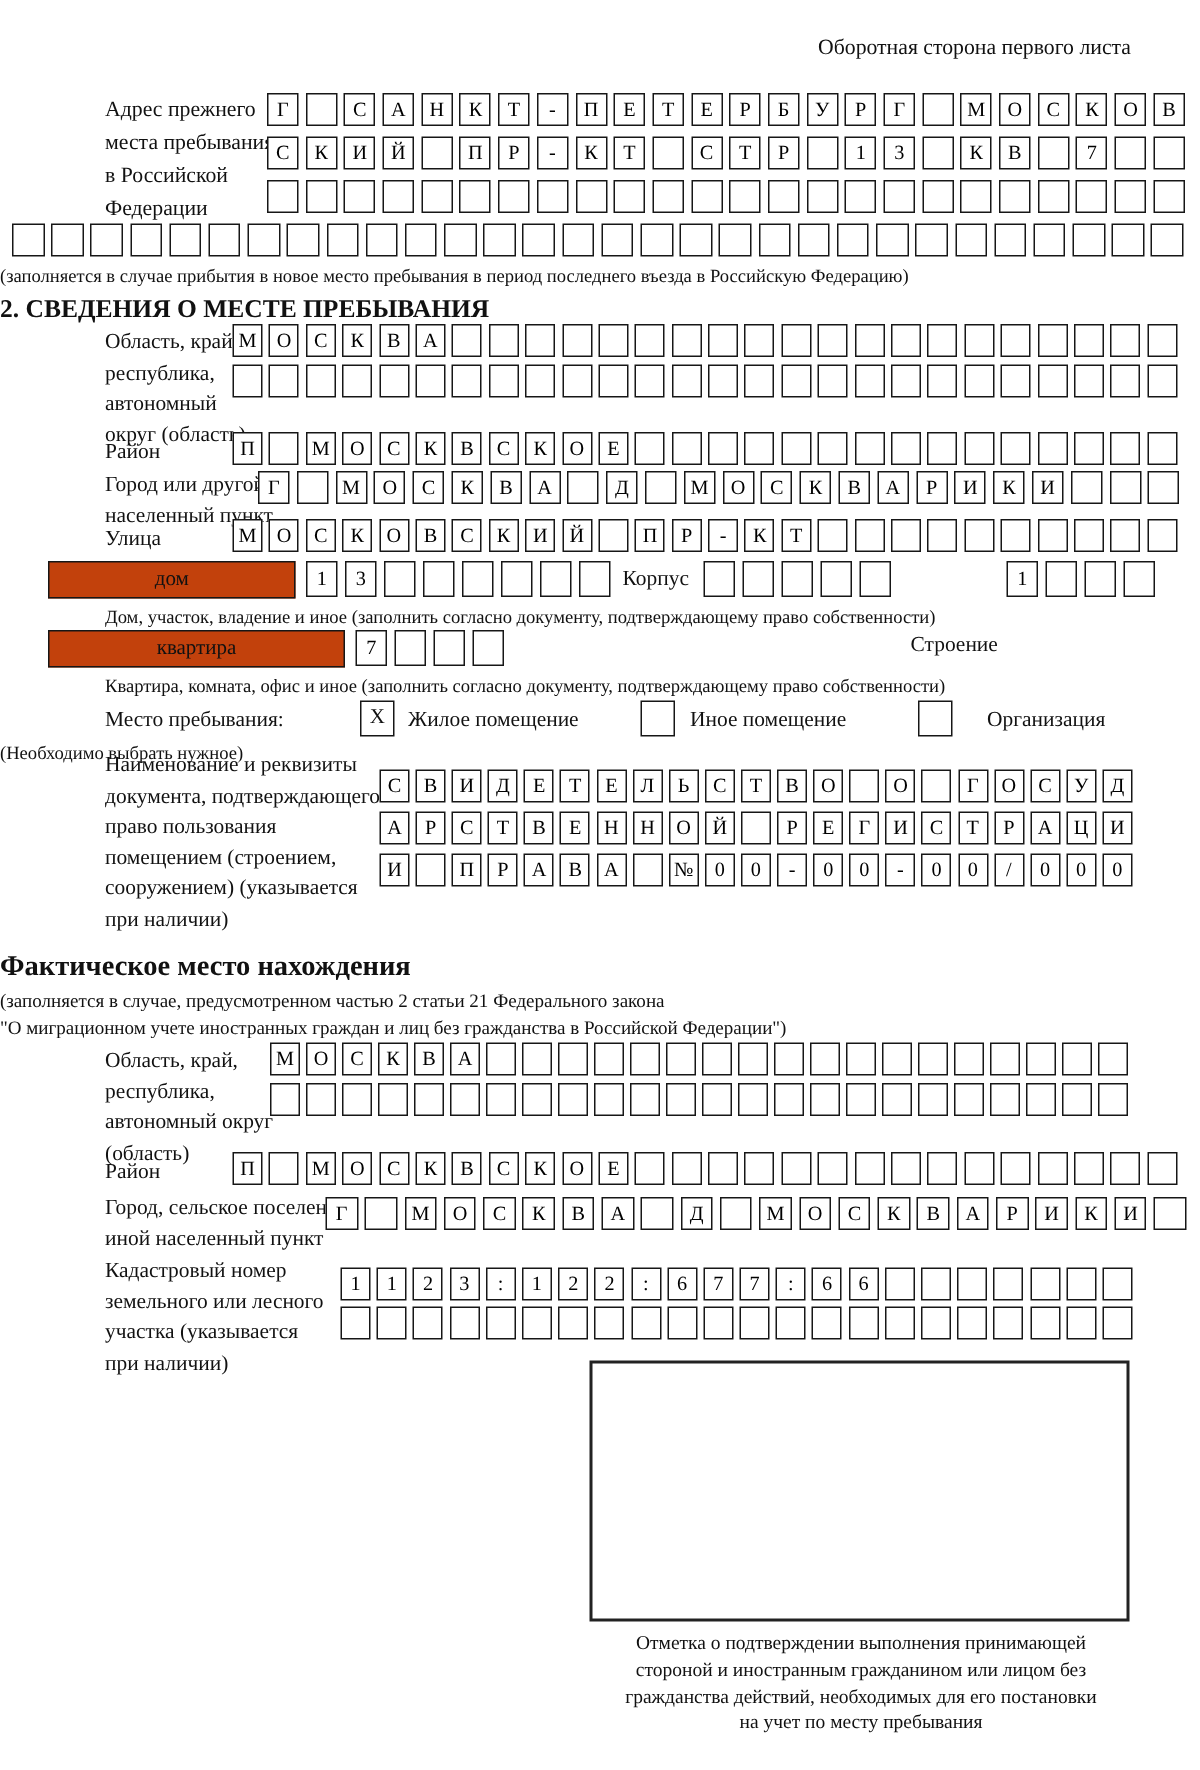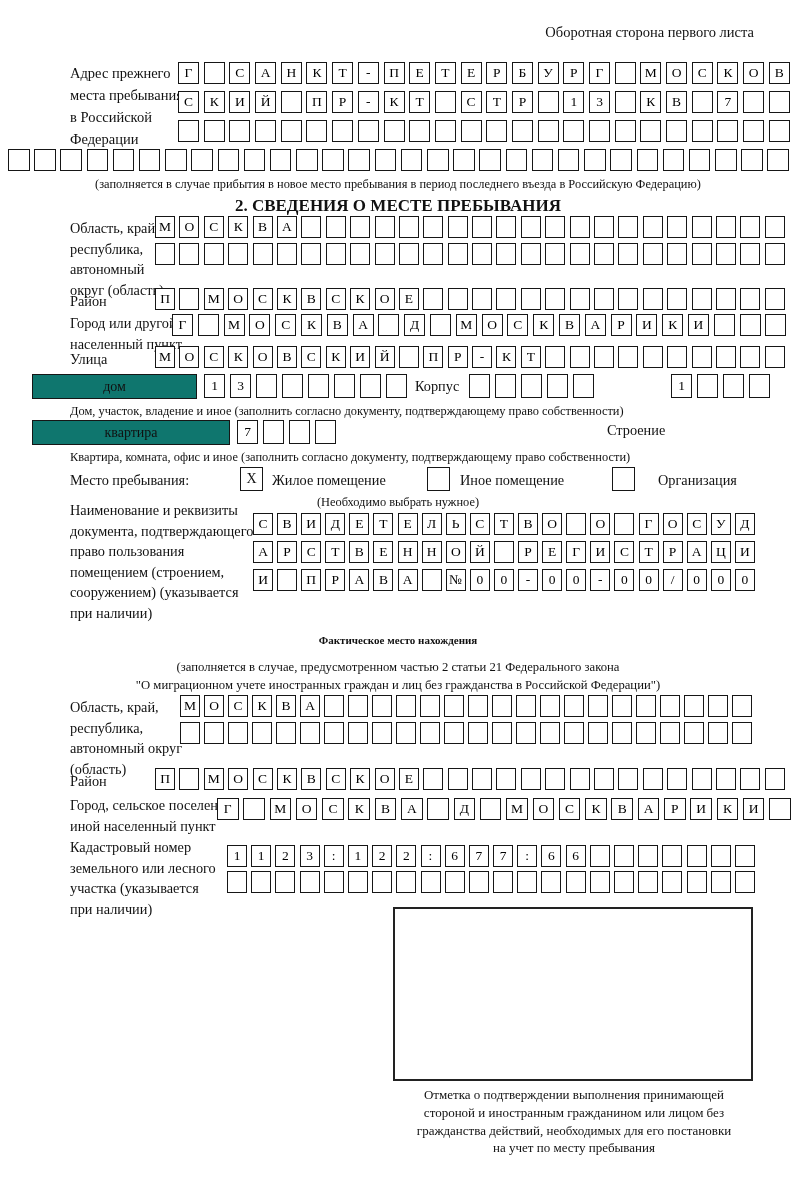--- a/index.html
+++ b/index.html
@@ -4,34 +4,34 @@
 <style>
   html,body{margin:0;padding:0;background:#ffffff;}
   .page{
     position:relative;width:800px;height:1180px;background:#fff;
     font-family:"Liberation Serif","DejaVu Serif",serif;color:#111;overflow:hidden;
   }
   .abs{position:absolute;}
   .lbl{font-size:14.3px;line-height:20.5px;color:#111;}
   .lbl22{font-size:14.5px;line-height:22px;color:#111;}
   .cap{font-size:12.4px;color:#111;white-space:nowrap;}
-  .center{width:796px;left:0;text-align:center;}
+  .center{width:796px;left:0;text-align:left;}
   .btitle{font-weight:bold;font-size:17px;}
   .cells{display:flex;}
   .cell{
     flex:0 0 var(--cw,21px);height:var(--ch,22px);
     border:1.6px solid #161616;margin-right:var(--g,4.6px);
     display:flex;align-items:center;justify-content:center;
     box-sizing:border-box;background:#fff;
     font-size:13.5px;line-height:1;color:#000;
   }
   .wbox{
     border:1.7px solid #161616;height:25px;box-sizing:border-box;
     display:flex;align-items:center;justify-content:center;
-    font-size:14px;background:#0f766e;
+    font-size:14px;background:#c2410c;
   }
   .ckbox{
     width:23px;height:24px;border:1.7px solid #161616;box-sizing:border-box;
     display:flex;align-items:center;justify-content:center;
     font-size:14px;background:#fff;
   }
   .stamp{border:2px solid #222;background:#fff;box-sizing:border-box;}
 </style>
 </head>
 <body>
@@ -431,21 +431,21 @@
       <span class="cell">0</span>
       <span class="cell">-</span>
       <span class="cell">0</span>
       <span class="cell">0</span>
       <span class="cell">/</span>
       <span class="cell">0</span>
       <span class="cell">0</span>
       <span class="cell">0</span>
     </div>
 
-  <div class="abs center" style="top:634px;font-weight:bold;font-size:11px;font-family:Liberation Serif, serif;">Фактическое место нахождения</div>
+  <div class="abs center" style="top:634px;font-weight:bold;font-size:19px;font-family:Liberation Serif, serif;">Фактическое место нахождения</div>
   <div class="abs center" style="top:658px;font-size:12.7px;line-height:18px;">
       <div>(заполняется в случае, предусмотренном частью 2 статьи 21 Федерального закона</div>
       <div>"О миграционном учете иностранных граждан и лиц без гражданства в Российской Федерации")</div>
     </div>
 
   <div class="abs lbl" style="left:70px;top:697px;">
       <div>Область, край,</div>
       <div>республика,</div>
       <div>автономный округ</div>
       <div>(область)</div>

